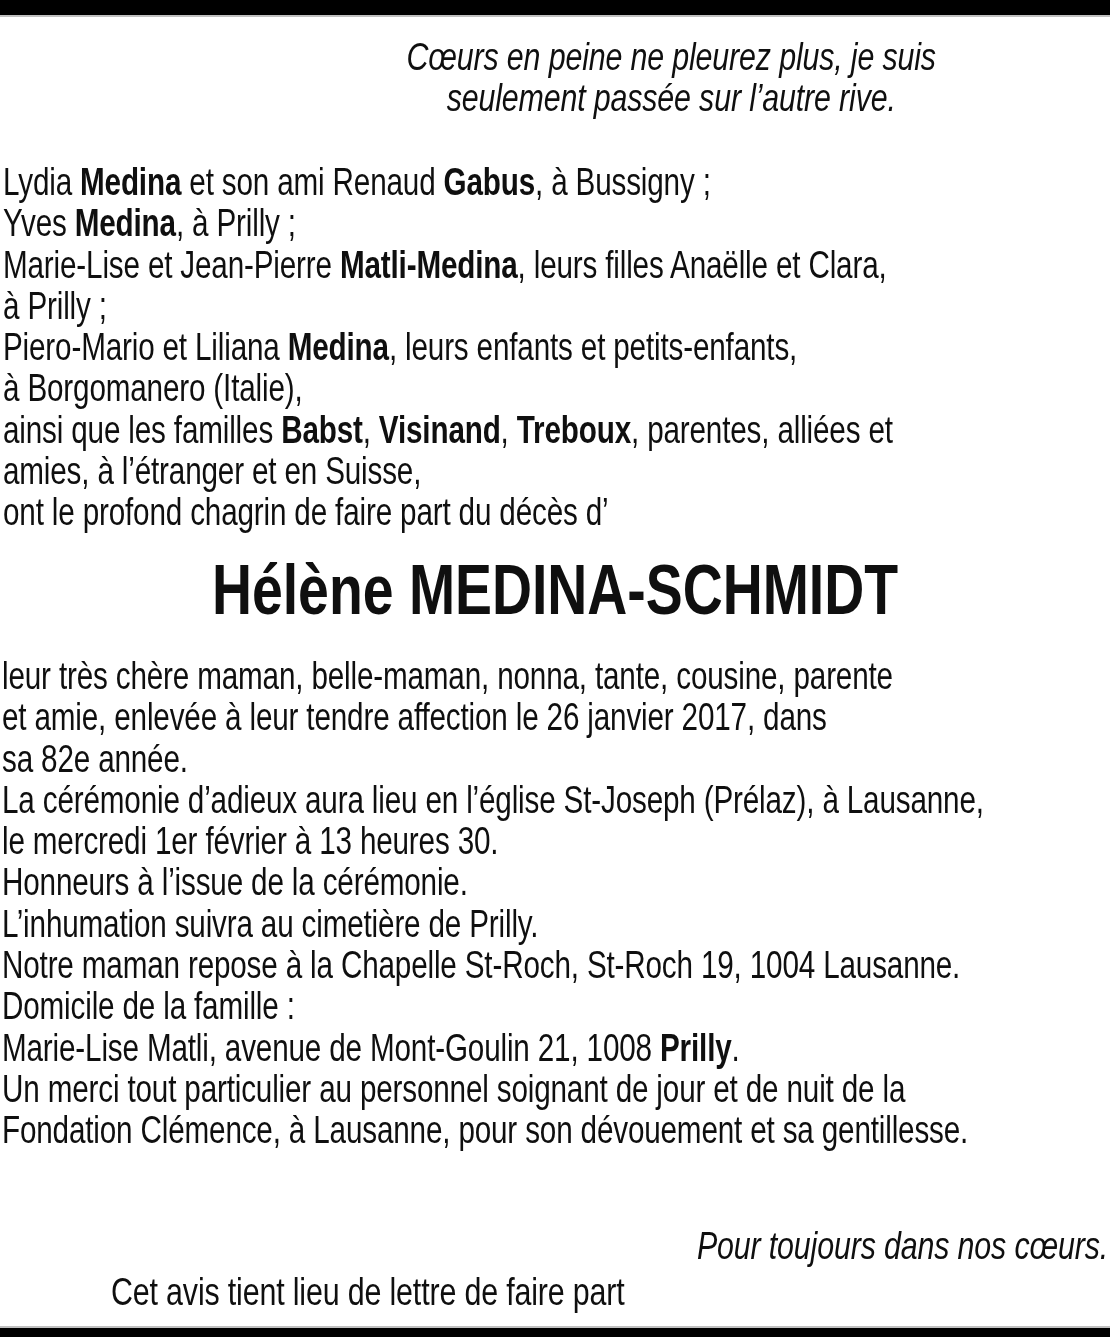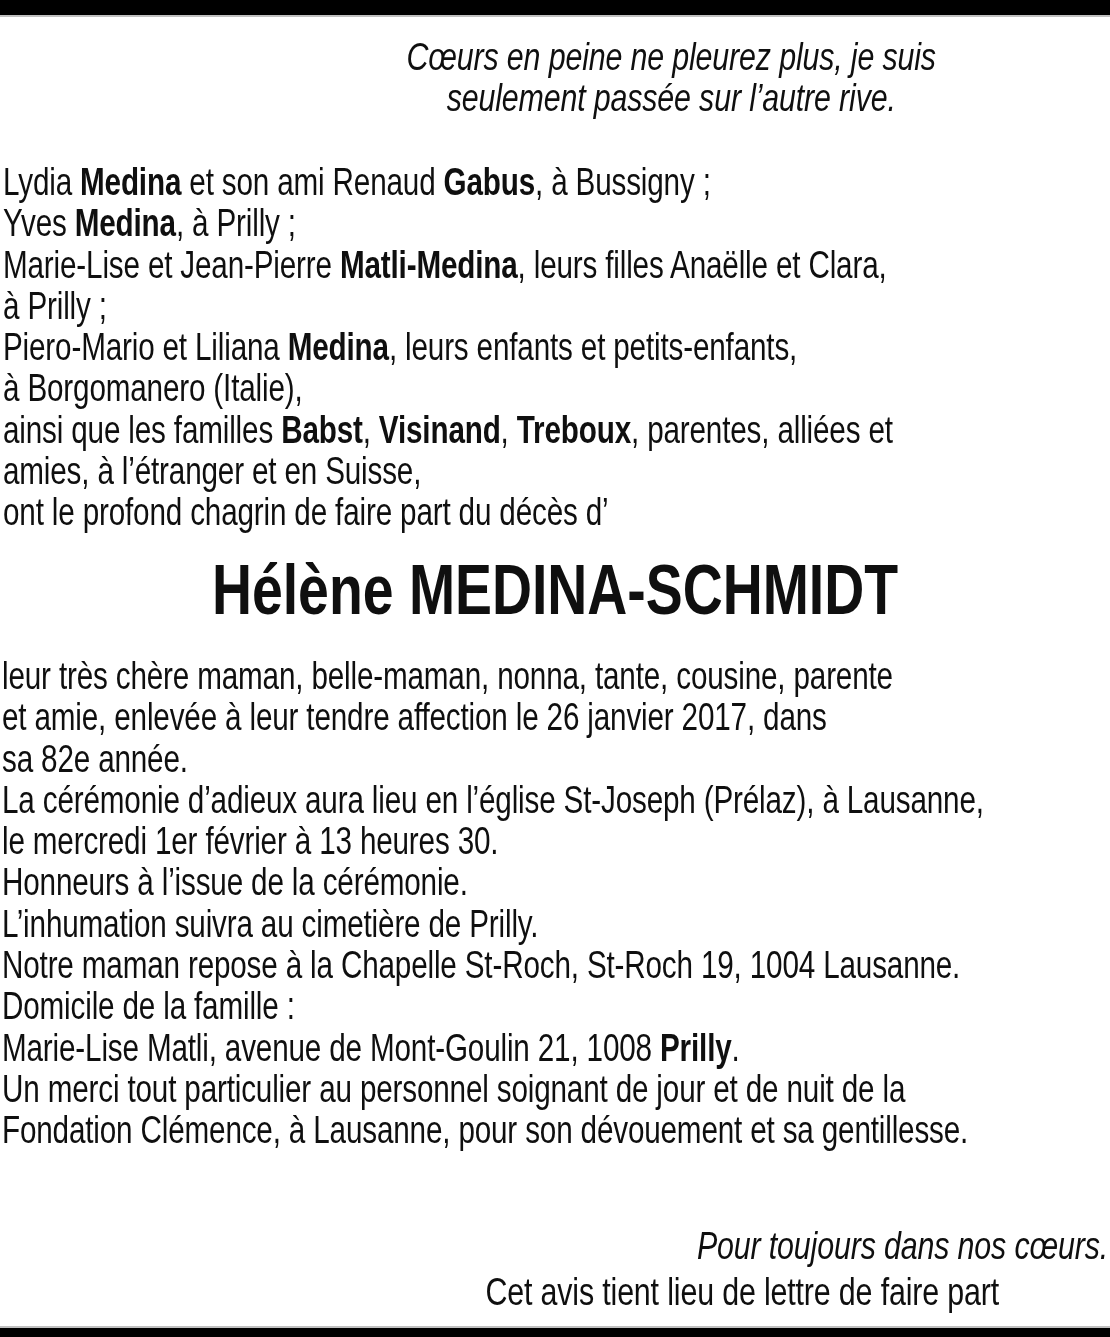--- a/index.html
+++ b/index.html
@@ -53,21 +53,21 @@
     transform-origin: 50% 50%;
   }
   .details { position: absolute; top: 656px; left: 2px; right: 0; }
   .closing {
     position: absolute; top: 1194px; left: 0; right: 2px;
     text-align: right; font-style: italic; margin-top: 32px;
   }
   .closing .line { transform-origin: 100% 50%; transform: scaleX(0.80); }
   .footer {
     position: absolute; top: 1272px; left: 0; width: 100%;
-    text-align: right;
+    text-align: left;
   }
   .footer .line { transform-origin: 50% 50%; transform: scaleX(0.80); }
 </style>
 </head>
 <body>
 
 <div id="page">
 
   <div class="bar-top"></div>
 

